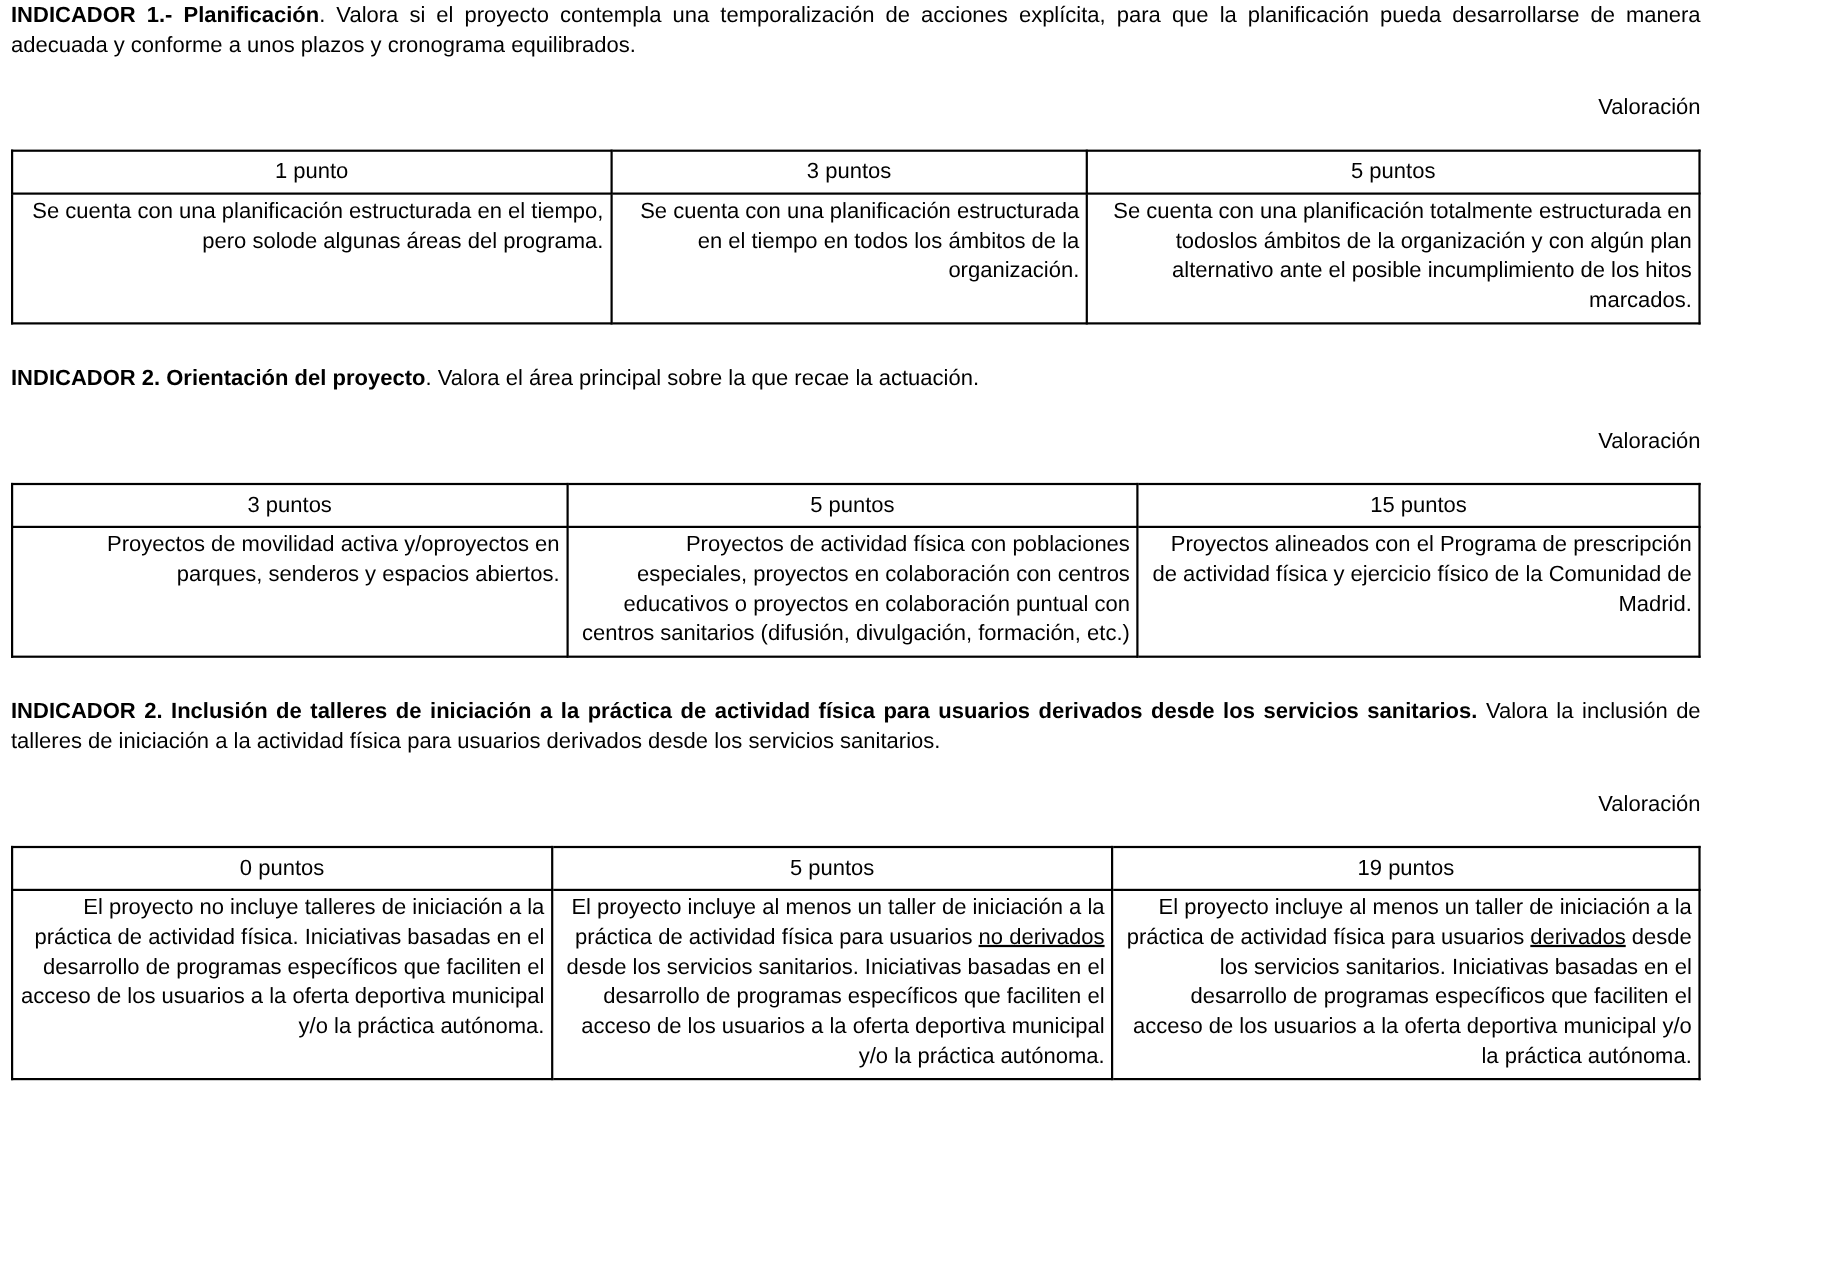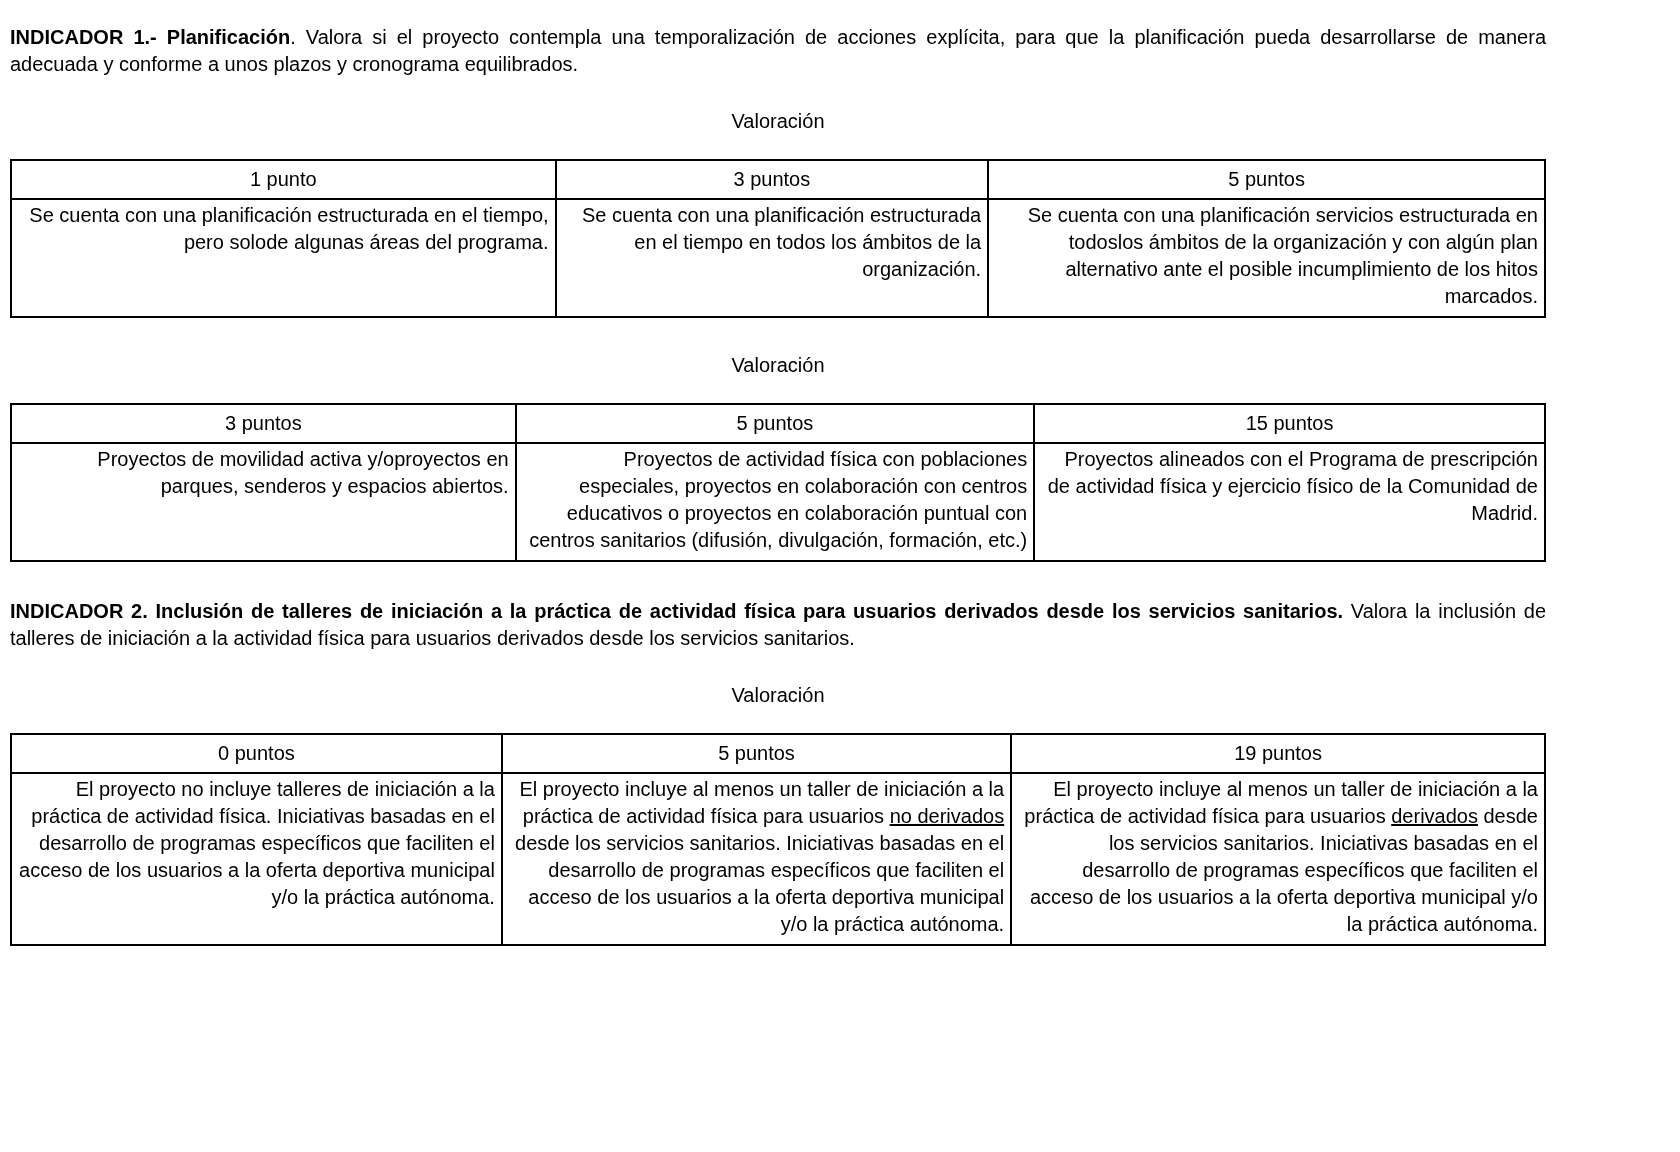--- a/index.html
+++ b/index.html
@@ -10,34 +10,34 @@
     font-family: "Liberation Sans", sans-serif;
   }
   body {
     width: 1680px;
     height: 1152px;
     overflow: hidden;
   }
   .content {
     box-sizing: border-box;
     width: 1680px;
-    padding: 24px 134px 0 10px;
+    padding: 1px 134px 0 10px;
   }
   .section { margin: 0 0 36px 0; }
   .heading {
     margin: 0;
     font-size: 20px;
     line-height: 1.35;
     text-align: justify;
   }
   .heading b { font-weight: bold; }
   .valoracion {
     margin: 32px 0 26px 0;
     font-size: 20px;
-    text-align: center;
+    text-align: right;
   }
   table.vtable {
     width: 100%;
     border-collapse: collapse;
     table-layout: fixed;
     font-size: 20px;
     line-height: 1.35;
   }
   table.vtable th, table.vtable td {
     border: 2px solid #000000;
@@ -71,27 +71,28 @@
         <tr>
           <th>1 punto</th>
           <th>3 puntos</th>
           <th>5 puntos</th>
         </tr>
       </thead>
       <tbody>
         <tr>
           <td><span>Se cuenta con una planificación estructurada en el tiempo, pero solode algunas áreas del programa.</span><span class="u"></span><span></span></td>
           <td><span>Se cuenta con una planificación estructurada en el tiempo en todos los ámbitos de la organización.</span><span class="u"></span><span></span></td>
-          <td><span>Se cuenta con una planificación servicios estructurada en todoslos ámbitos de la organización y con algún plan alternativo ante el posible incumplimiento de los hitos marcados.</span><span class="u"></span><span></span></td>
+          <td><span>Se cuenta con una planificación totalmente estructurada en todoslos ámbitos de la organización y con algún plan alternativo ante el posible incumplimiento de los hitos marcados.</span><span class="u"></span><span></span></td>
         </tr>
       </tbody>
     </table>
   </div>
 
   <div class="section">
+    <p class="heading"><b>INDICADOR 2. Orientación del proyecto</b><span>. Valora el área principal sobre la que recae la actuación.</span></p>
     <p class="valoracion">Valoración</p>
     <table class="vtable">
       <colgroup>
         <col style="width:32.9%">
           <col style="width:33.8%">
           <col style="width:33.3%">
       </colgroup>
       <thead>
         <tr>
           <th>3 puntos</th>

